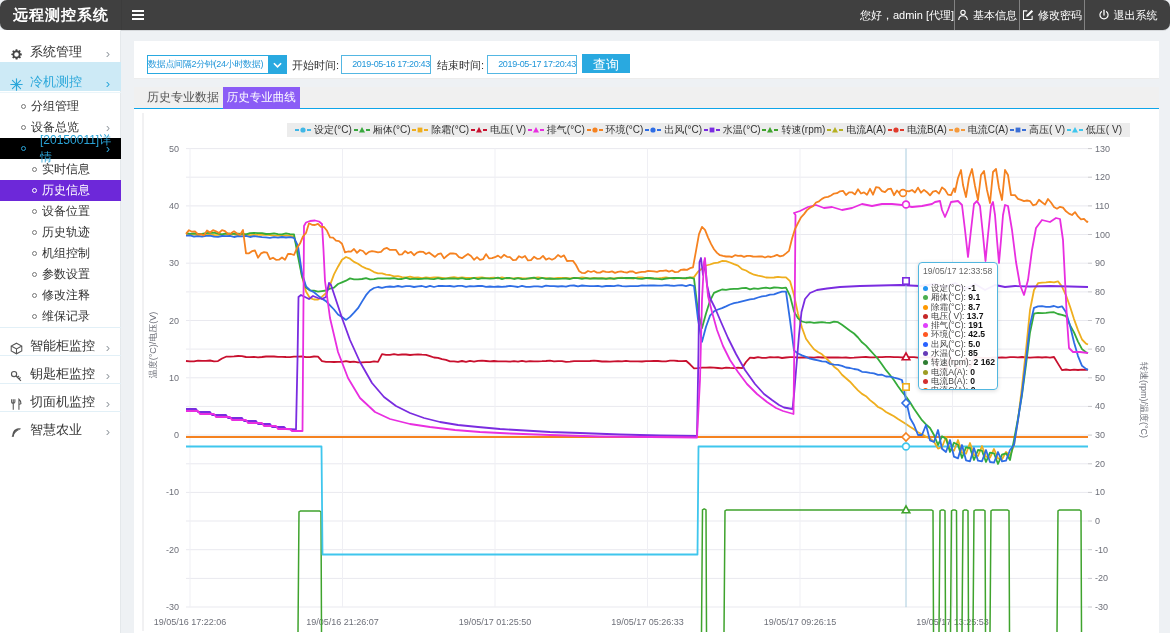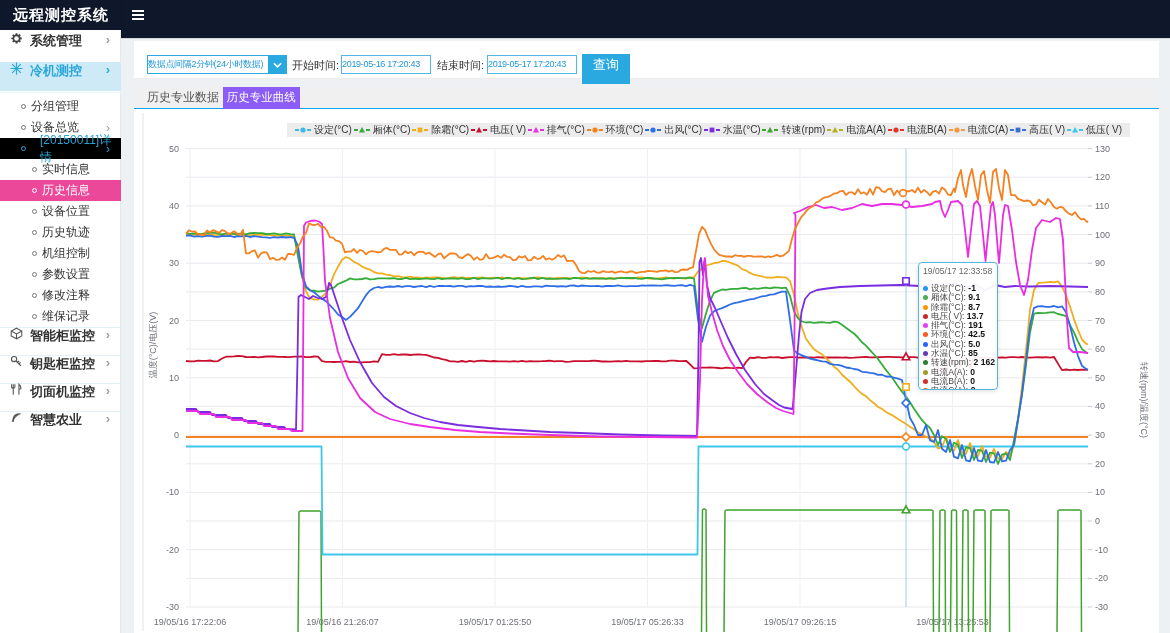--- a/index.html
+++ b/index.html
@@ -1,42 +1,42 @@
 <!DOCTYPE html>
 <html><head><meta charset="utf-8">
 <style>
 * { margin:0; padding:0; box-sizing:border-box; }
 html,body { width:1170px; height:633px; overflow:hidden; background:#eef1f4; font-family:"Liberation Sans",sans-serif; }
-.topbar { position:absolute; left:0; top:0; width:1170px; height:38px; background:#0f172a; box-shadow:0 1px 0 rgba(0,0,0,0.10); }
+.topbar { position:absolute; left:0; top:0; width:1170px; height:30px; background:#404040; box-shadow:0 1px 0 rgba(0,0,0,0.10);border-radius:7px; }
 .brand { position:absolute; left:13px; top:0; height:30px; line-height:30px; color:#fff; font-size:15px; font-weight:bold; letter-spacing:1px; }
 .tdiv { position:absolute; left:121px; top:0; height:30px; width:1px; background:rgba(0,0,0,0.06); }
 .burger { position:absolute; left:132px; top:10px; width:12px; height:10px; }
 .burger div { height:2px; background:#fff; margin-bottom:2px; }
 .tmenu { position:absolute; right:0; top:0; height:30px; display:flex; align-items:center; color:#fff; font-size:11px; }
 .tmenu .sep { width:1px; height:30px; background:rgba(255,255,255,0.35); }
 .tmenu .it { display:flex; align-items:center; justify-content:center; gap:4px; height:30px; white-space:nowrap; }
 .sidebar { position:absolute; left:0; top:30px; width:121px; height:603px; background:#fff; border-right:1px solid #e4e8eb; }
-.g1 { position:absolute; left:0; width:121px; display:flex; align-items:flex-start; font-size:13px; color:#333;font-weight:bold; }
+.g1 { position:absolute; left:0; width:121px; display:flex; align-items:flex-end; font-size:13px; color:#333; }
 .g1 .gi { margin-left:10px; width:20px; display:flex; align-items:center; }
 .g1 .ar { position:absolute; right:11px; color:#9aa0a6; font-size:13px; }
 .act1 { background:#cdeaf6; color:#2ba7da; }
 .s1,.s2 { position:absolute; left:0; width:121px; height:21px; display:flex; align-items:center; font-size:12px; color:#333; }
 .s1 .bu { margin-left:21px; margin-right:5px; }
 .s2 .bu { margin-left:32px; margin-right:5px; }
 .bu { width:5px; height:5px; border:1px solid #777; border-radius:50%; flex:none; }
 .bw { border-color:#fff !important; }
 .s1 .ar,.s2 .ar { position:absolute; right:11px; color:#9aa0a6; font-size:12px; }
 .act2 { background:#000000; color:#2aa2d5;gap:9px; }
-.act3 { background:#ec4899; color:#fff; }
+.act3 { background:#6d28d9; color:#fff; }
 .qpanel { position:absolute; left:134px; top:41px; width:1025px; height:38px; background:#fff; border-bottom:1px solid #ececec; }
 .dd { position:absolute; left:147px; top:55px; width:140px; height:19px; border:1px solid #29a9e0; background:#fff; font-size:9px; color:#2196d9; line-height:17px; padding-left:0; white-space:nowrap; overflow:hidden; letter-spacing:-0.3px; }
 .ddbtn { position:absolute; right:-1px; top:-1px; width:19px; height:19px; background:#29a9e0; display:flex; align-items:center; justify-content:center; }
 .ql { position:absolute; top:58px; font-size:11px; color:#333; white-space:nowrap; }
-.qin { position:absolute; top:55px; height:19px; border:1px solid #54b7e3; font-size:9px; color:#2196d9; line-height:17px; text-align:left; background:#fff; white-space:nowrap; overflow:hidden; letter-spacing:-0.3px; }
-.qbtn { position:absolute; left:582px; top:54px; width:48px; height:30px; background:#29a9e0; color:#fff; font-size:13px; text-align:center; line-height:21px; }
+.qin { position:absolute; top:55px; height:19px; border:1px solid #54b7e3; font-size:9px; color:#2196d9; line-height:17px; text-align:right; background:#fff; white-space:nowrap; overflow:hidden; letter-spacing:-0.3px; }
+.qbtn { position:absolute; left:582px; top:54px; width:48px; height:19px; background:#29a9e0; color:#fff; font-size:13px; text-align:center; line-height:21px; }
 .tabs { position:absolute; left:134px; top:87px; width:1025px; height:21.5px; background:#f0f0f0; border-bottom:1px solid #0ea5e9; }
 .tab1 { position:absolute; left:0; top:0; height:21.5px; line-height:21.5px; font-size:12px; color:#555; padding:0 0 0 13px; }
 .tab2 { position:absolute; left:88.5px; top:0; height:30px; line-height:21.5px; font-size:11.5px; color:#fff; background:#8b5cf6; width:77.5px; text-align:center; }
 .chart { position:absolute; left:134px; top:108.5px; width:1025px; height:524.5px; background:#fff; }
 .legend { position:absolute; left:287px; top:123px; width:843px; height:14px; background:#ececec; border-radius:0; display:flex; align-items:center; justify-content:space-between; padding:0 8px; }
 .li { display:flex; align-items:center; font-size:10px; color:#333; white-space:nowrap; }
 .tooltip { position:absolute; left:918px; top:262px; width:80px; height:128px; background:rgba(255,255,255,0.93); border:1px solid #51b7e0; border-radius:4px; box-shadow:0 1px 4px rgba(0,0,0,0.15); padding:3px 4px; font-size:8.6px; color:#555; z-index:5; overflow:hidden; }
 .tooltip .tt { margin-bottom:8px; color:#666; white-space:nowrap; }
 .tooltip .tr { height:9.3px; line-height:9.3px; white-space:nowrap; color:#444; }
 .tooltip .tr b { color:#111; }
@@ -294,20 +294,38 @@
     <div class="tr"><span class="td" style="background:#ef6c00"></span>电流C(A): <b>0</b></div>
   </div>
 <div class="topbar">
   <span class="brand">远程测控系统</span>
   <div class="tdiv"></div>
   <div class="burger">
       <div></div>
       <div></div>
       <div></div>
     </div>
+  <div class="tmenu">
+    <span class="it" style="width:94px">您好，admin [代理]</span>
+      <span class="sep"></span>
+    <span class="it" style="width:64px"><svg width="12" height="12" viewBox="0 0 16 16">
+          <circle cx="8" cy="4.6" r="2.9" fill="none" stroke="#fff" stroke-width="1.5"></circle>
+          <path d="M2.3 14.5 C2.3 10.8 5 9 8 9 C11 9 13.7 10.8 13.7 14.5" fill="none" stroke="#fff" stroke-width="1.5"></path>
+        </svg>基本信息</span>
+      <span class="sep"></span>
+    <span class="it" style="width:64px"><svg width="12" height="12" viewBox="0 0 16 16">
+          <path fill="none" stroke="#fff" stroke-width="1.4" d="M13.5 9 L13.5 14 L2 14 L2 2.5 L7 2.5"></path>
+          <path fill="#fff" d="M6 8 L12.8 1.2 L14.8 3.2 L8 10 L5.6 10.4z"></path>
+        </svg>修改密码</span>
+      <span class="sep"></span>
+    <span class="it" style="width:85px"><svg width="12" height="12" viewBox="0 0 16 16">
+          <path d="M8 1.5 L8 8" stroke="#fff" stroke-width="1.7" stroke-linecap="round"></path>
+          <path d="M4.6 3.6 A5.4 5.4 0 1 0 11.4 3.6" fill="none" stroke="#fff" stroke-width="1.6" stroke-linecap="round"></path>
+        </svg>退出系统</span>
+  </div>
 </div>
 <div class="sidebar">
     <div class="g1" style="top:2px;height:29px">
       <span class="gi">
         <svg width="13" height="13" viewBox="0 0 16 16">
           <path fill="#454545" d="M8 5.2A2.8 2.8 0 1 0 8 10.8 2.8 2.8 0 0 0 8 5.2zm6.6 4.1l-1.6-.3a5 5 0 0 1-.5 1.2l1 1.4-1.4 1.4-1.4-1a5 5 0 0 1-1.2.5l-.3 1.6H7l-.3-1.6a5 5 0 0 1-1.2-.5l-1.4 1-1.4-1.4 1-1.4a5 5 0 0 1-.5-1.2l-1.6-.3V7l1.6-.3a5 5 0 0 1 .5-1.2l-1-1.4 1.4-1.4 1.4 1a5 5 0 0 1 1.2-.5L7 1.4h2l.3 1.6a5 5 0 0 1 1.2.5l1.4-1 1.4 1.4-1 1.4a5 5 0 0 1 .5 1.2l1.6.3z"></path>
         </svg>
       </span>
       <span>系统管理</span>
       <span class="ar">›</span>

